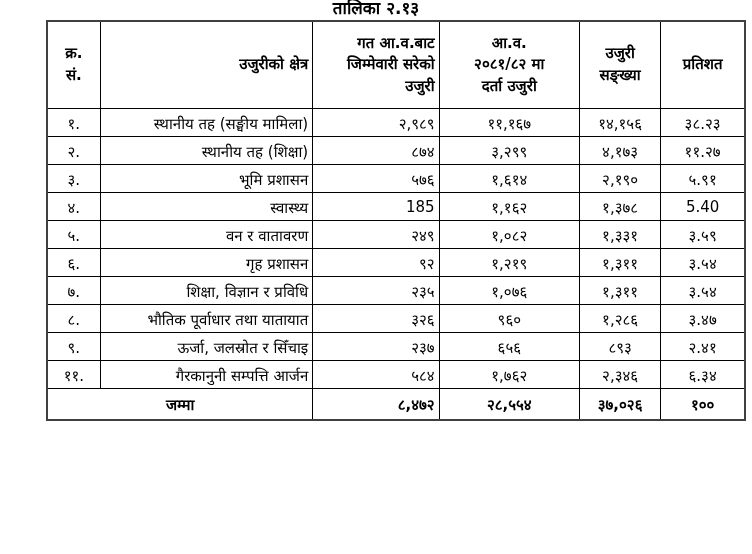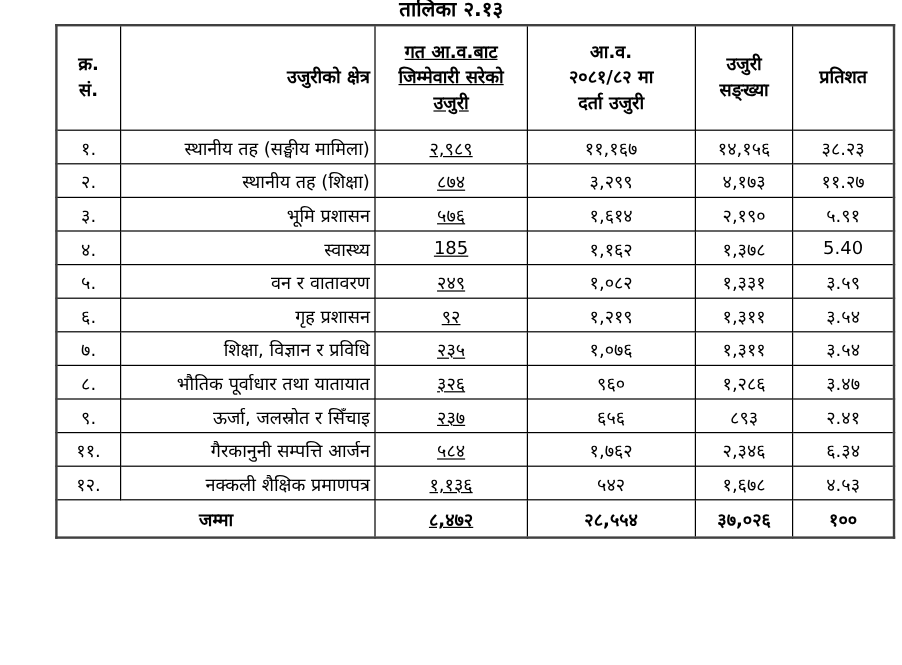--- a/index.html
+++ b/index.html
@@ -45,21 +45,21 @@
     text-align: center;
     vertical-align: middle;
     white-space: pre-line;
     height: 88px;
     line-height: 1.45;
     border-bottom: 2px solid #000000;
   }
   tbody td { height: 28px; }
   .c-sn    { width: 53px;  text-align: center; }
   .c-sec   { width: 212px; text-align: right; padding-left: 8px; }
-  .c-prev  { width: 126px; text-align: center; text-decoration: underline; }
+  .c-prev  { width: 126px; text-align: right; }
   .c-reg   { width: 140px; text-align: center; }
   .c-tot   { width: 81px;  text-align: center; }
   .c-pct   { width: 84px;  text-align: center; }
   tfoot td {
     font-weight: bold;
     height: 31px;
     border-top: 2px solid #000000;
     margin-left: 44px;
   }
   tfoot .total-label { text-align: center; }
@@ -161,28 +161,20 @@
         <td class="c-pct">२.४१</td>
       </tr>
       <tr>
         <td class="c-sn">११.</td>
         <td class="c-sec">गैरकानुनी सम्पत्ति आर्जन</td>
         <td class="c-prev">५८४</td>
         <td class="c-reg">१,७६२</td>
         <td class="c-tot">२,३४६</td>
         <td class="c-pct">६.३४</td>
       </tr>
-      <tr>
-        <td class="c-sn">१२.</td>
-        <td class="c-sec">नक्कली शैक्षिक प्रमाणपत्र</td>
-        <td class="c-prev">१,१३६</td>
-        <td class="c-reg">५४२</td>
-        <td class="c-tot">१,६७८</td>
-        <td class="c-pct">४.५३</td>
-      </tr>
     </tbody>
     <tfoot>
       <tr>
         <td class="total-label" colspan="2">जम्मा</td>
         <td class="c-prev">८,४७२</td>
         <td class="c-reg">२८,५५४</td>
         <td class="c-tot">३७,०२६</td>
         <td class="c-pct">१००</td>
       </tr>
     </tfoot>

